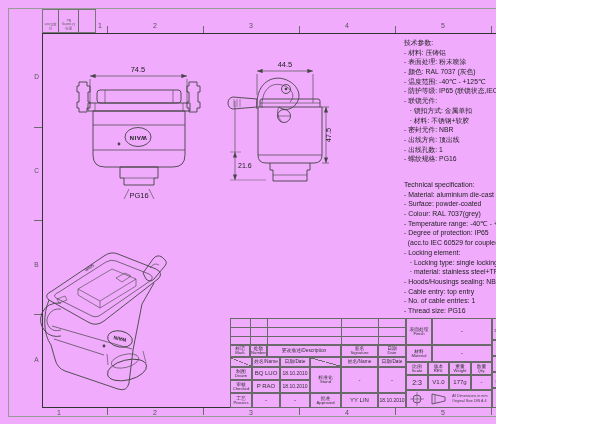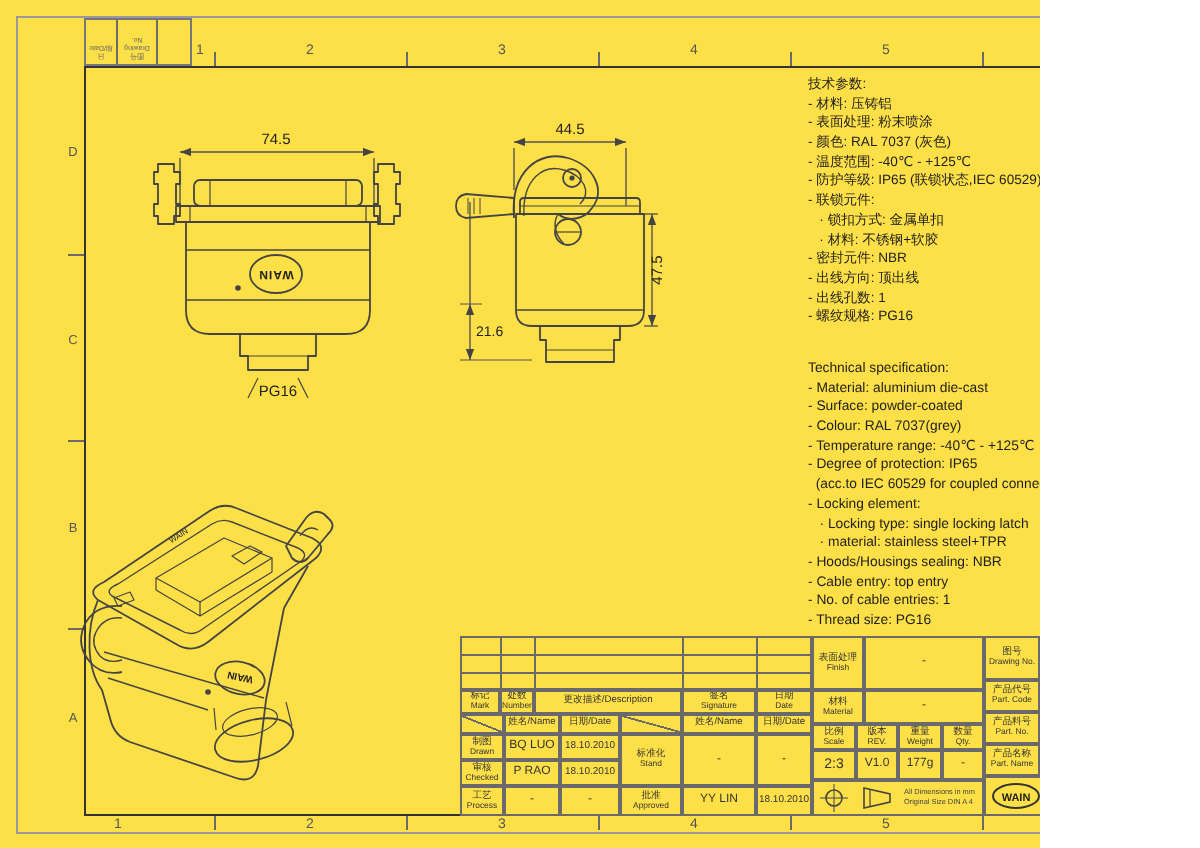--- a/index.html
+++ b/index.html
@@ -1,17 +1,17 @@
 <!DOCTYPE html>
 <html><head>
 <meta charset="utf-8">
 <style>
   html,body{margin:0;padding:0;background:#fff;}
-  #sheet{position:relative;width:496px;height:424px;background:#fde047;
-         font-family:"Liberation Sans","DejaVu Sans",sans-serif;color:#333;overflow:hidden;padding-left:24px;}
+  #sheet{position:relative;width:496px;height:424px;background:#f0abfc;
+         font-family:"Liberation Sans","DejaVu Sans",sans-serif;color:#333;overflow:hidden;}
   .abs{position:absolute;}
   .line{position:absolute;background:#6a6a6a;}
   .zone{position:absolute;font-size:7px;color:#555;text-align:center;line-height:10px;}
   .zletter{position:absolute;font-size:6.5px;color:#555;text-align:center;line-height:9px;}
   .spec{position:absolute;color:#1e1e1e;}
   .spec div{height:9.7px;white-space:pre;line-height:9.7px;}
   .spec-cn div{font-size:6.8px;}
   .spec-en div{font-size:6.9px;}
   .cell{position:absolute;border:1px solid #6a6a6a;box-sizing:border-box;display:flex;
         flex-direction:column;align-items:center;justify-content:center;text-align:center;

